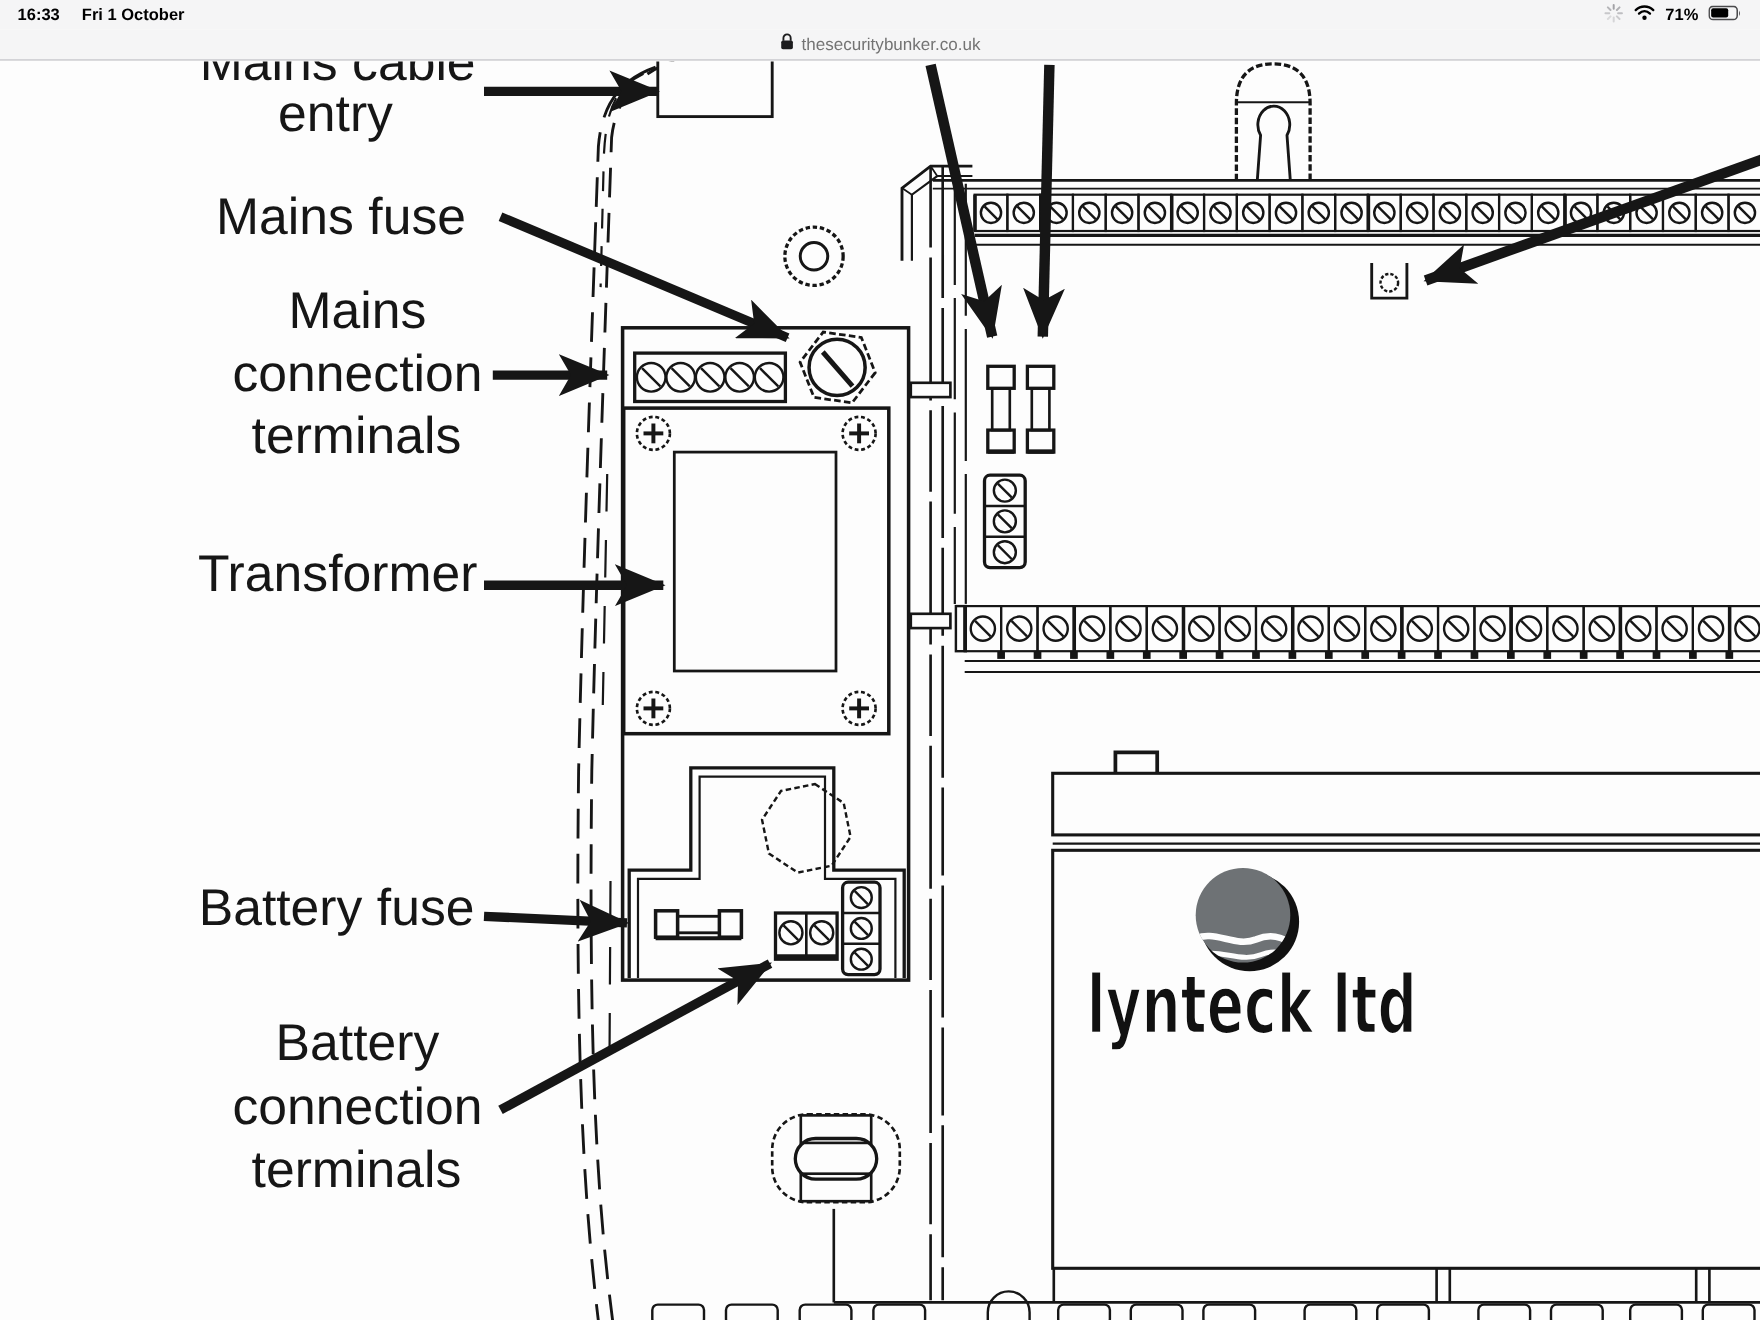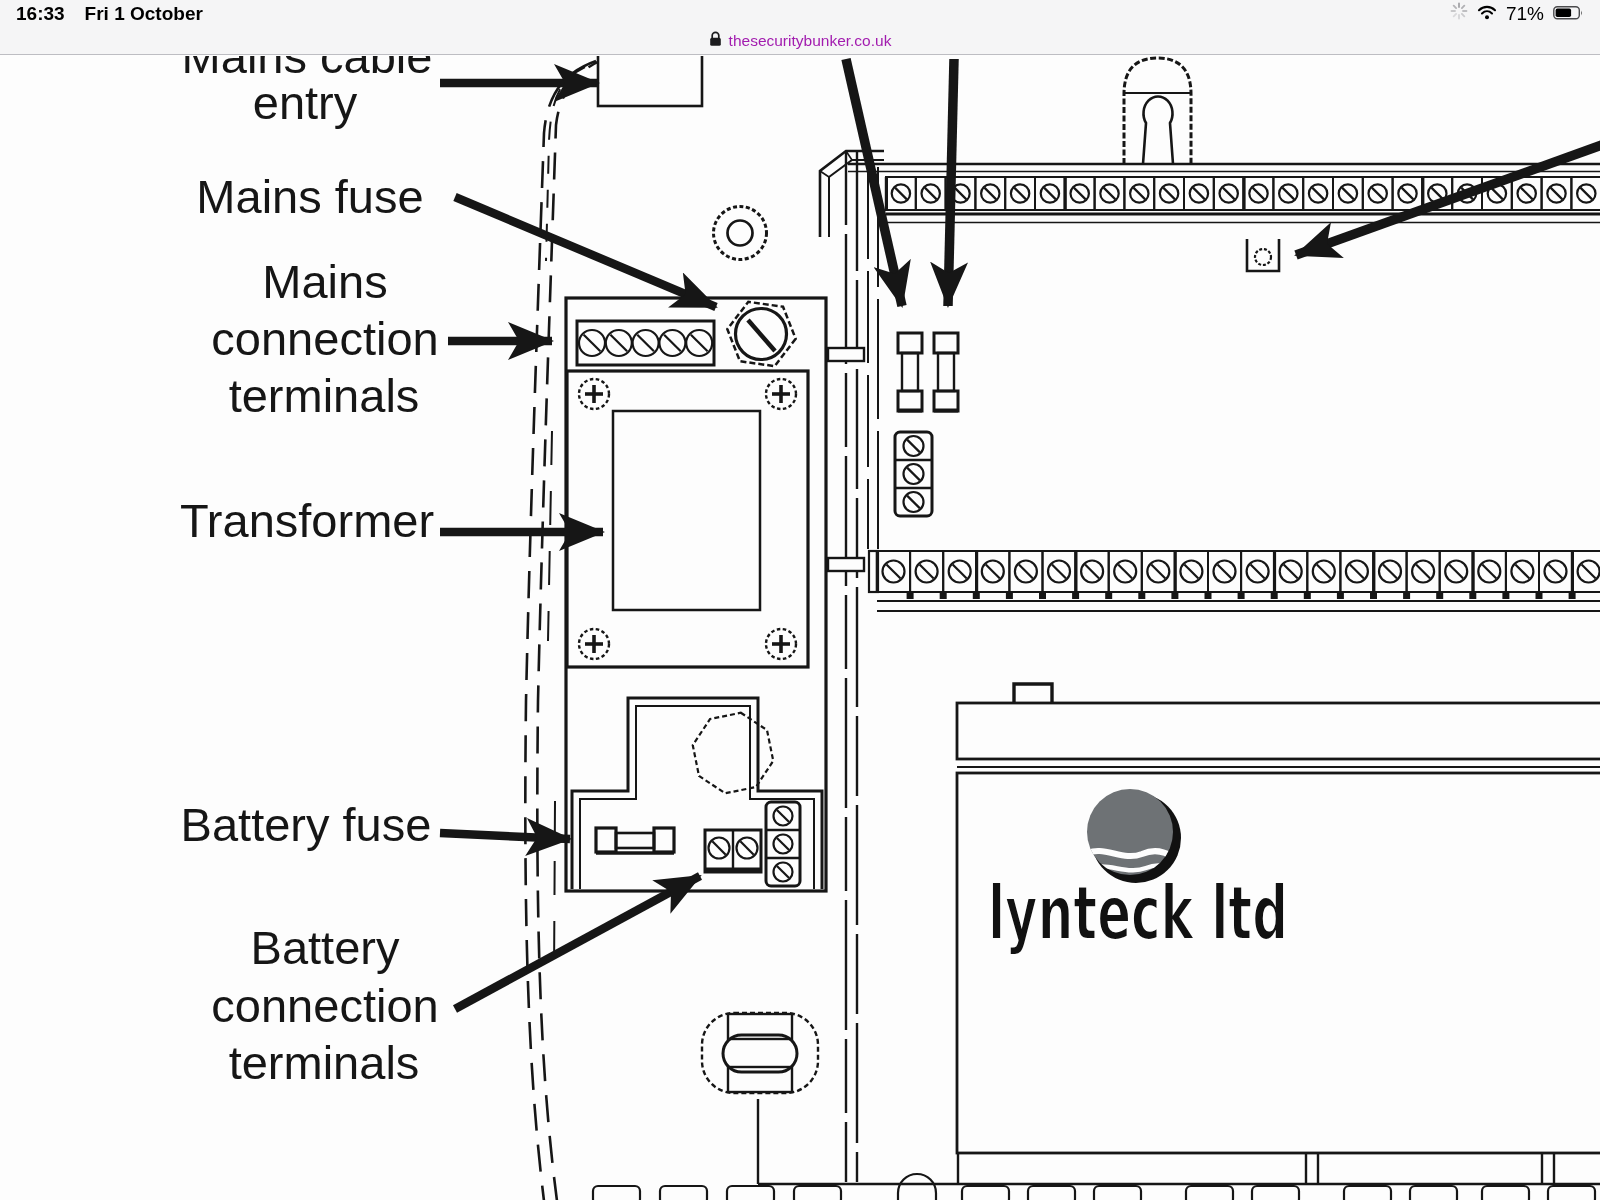--- a/index.html
+++ b/index.html
@@ -1,25 +1,25 @@
 <!DOCTYPE html>
 <html><head>
 <meta charset="utf-8">
 <style>
   html,body{margin:0;padding:0;background:#fff;}
   .screen{width:1600px;height:1200px;position:relative;background:#fdfdfd;overflow:hidden;
           font-family:"Liberation Sans",sans-serif;}
   .statusbar{position:absolute;top:0;left:0;width:1600px;height:27px;background:#f5f5f6;
              display:flex;align-items:center;justify-content:space-between;box-sizing:border-box;
-             padding:0 16px;font-size:19px;color:#000;}
+             padding:0 16px;font-size:15px;color:#000;}
   .sb-left{display:flex;gap:20px;align-items:center;font-weight:600;}
-  .sb-right{display:flex;gap:9px;align-items:center;font-weight:400;}
+  .sb-right{display:flex;gap:9px;align-items:center;font-weight:700;}
   .urlbar{position:absolute;top:27px;left:0;width:1600px;height:28px;background:#f5f5f6;
           border-bottom:1px solid #bdbdc2;display:flex;align-items:center;justify-content:center;
-          gap:7px;font-size:15.5px;color:#a21caf;font-weight:500;box-sizing:border-box;}
+          gap:7px;font-size:15.5px;color:#737373;font-weight:500;box-sizing:border-box;}
   .diagram-wrap{position:absolute;top:56px;left:0;width:1600px;height:1144px;background:#fdfdfd;}
   svg text.lbl{font-family:"Liberation Sans",sans-serif;font-size:47px;fill:#161616;text-anchor:middle;}
   svg text.brand{font-family:"DejaVu Sans",sans-serif;font-weight:bold;font-size:74px;}
 </style>
 </head>
 <body>
 
 <div class="screen">
 
   <div class="statusbar">

